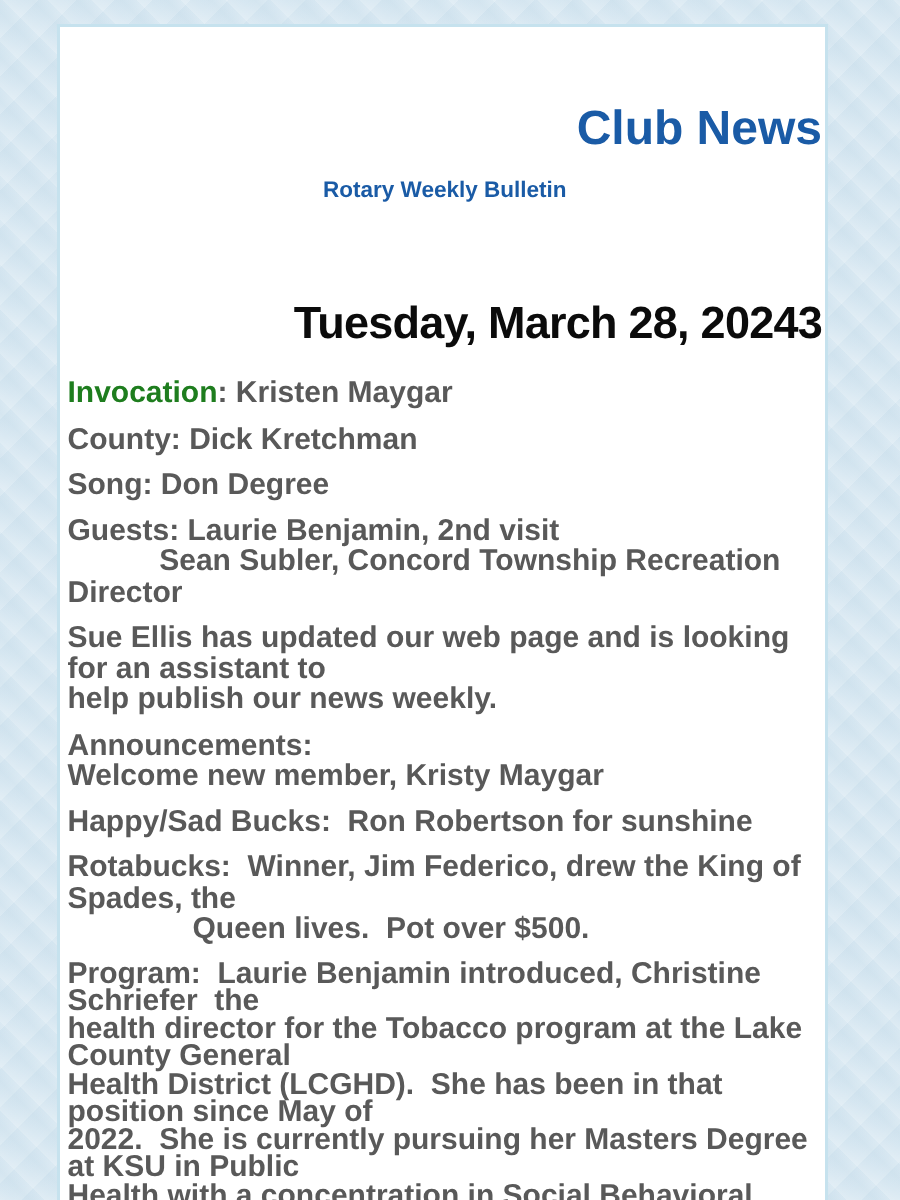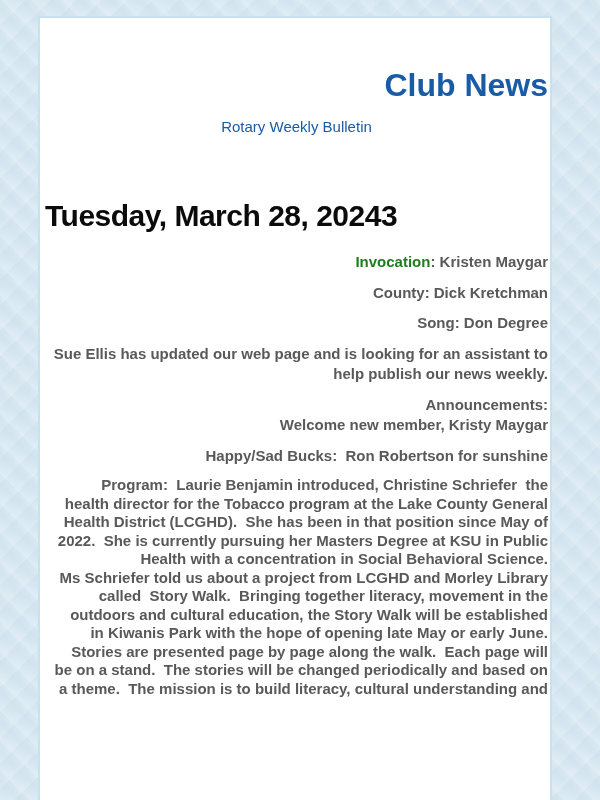--- a/index.html
+++ b/index.html
@@ -42,42 +42,41 @@
     font-size: 32px;
     font-weight: bold;
     line-height: 34px;
     letter-spacing: 0;
   }
   .subtitle {
     margin: 15px 0 0 0;
     text-align: center;
     color: var(--title_blue, #1a5ba6);
     font-size: 15px;
-    font-weight: normal;
+    font-weight: bold;
     line-height: 19px;
   }
   .date-heading {
     margin: 64px 0 20px 0;
-    text-align: left;
+    text-align: right;
     color: var(--date_black, #0b0b0b);
     font-size: 30px;
     font-weight: bold;
     line-height: 32px;
     letter-spacing: -0.5px;
   }
 
   
   .para {
     margin: 0 0 10px 0;
     color: var(--body_gray, #595959);
-    font-size: 15px;
+    font-size: 20px;
     font-weight: bold;
     line-height: 20.5px;
     white-space: pre-wrap;   
-    text-align: right;
   }
   .para.tight {
     line-height: 18.5px;     
     margin-bottom: 4px;
   }
   .invocation-label {
     color: var(--invocation_green, #1e7d1e);
   }
 </style>
 </head>
@@ -90,29 +89,33 @@
   <h2 class="subtitle">Rotary Weekly Bulletin</h2>
 
   <h3 class="date-heading">Tuesday, March 28, 20243</h3>
 
   <div class="para"><span class="invocation-label">Invocation</span><span>: Kristen Maygar</span></div>
 
   <div class="para">County: Dick Kretchman</div>
 
   <div class="para">Song: Don Degree</div>
 
+  <div class="para">Guests: Laurie Benjamin, 2nd visit
+           Sean Subler, Concord Township Recreation Director</div>
 
   <div class="para">Sue Ellis has updated our web page and is looking for an assistant to
 help publish our news weekly.</div>
 
   <div class="para">Announcements:
 Welcome new member, Kristy Maygar</div>
 
   <div class="para">Happy/Sad Bucks:  Ron Robertson for sunshine</div>
 
+  <div class="para">Rotabucks:  Winner, Jim Federico, drew the King of Spades, the
+               Queen lives.  Pot over $500.</div>
 
   <div class="para tight">Program:  Laurie Benjamin introduced, Christine Schriefer  the
 health director for the Tobacco program at the Lake County General
 Health District (LCGHD).  She has been in that position since May of
 2022.  She is currently pursuing her Masters Degree at KSU in Public
 Health with a concentration in Social Behavioral Science.
 Ms Schriefer told us about a project from LCGHD and Morley Library
 called  Story Walk.  Bringing together literacy, movement in the
 outdoors and cultural education, the Story Walk will be established
 in Kiwanis Park with the hope of opening late May or early June.

